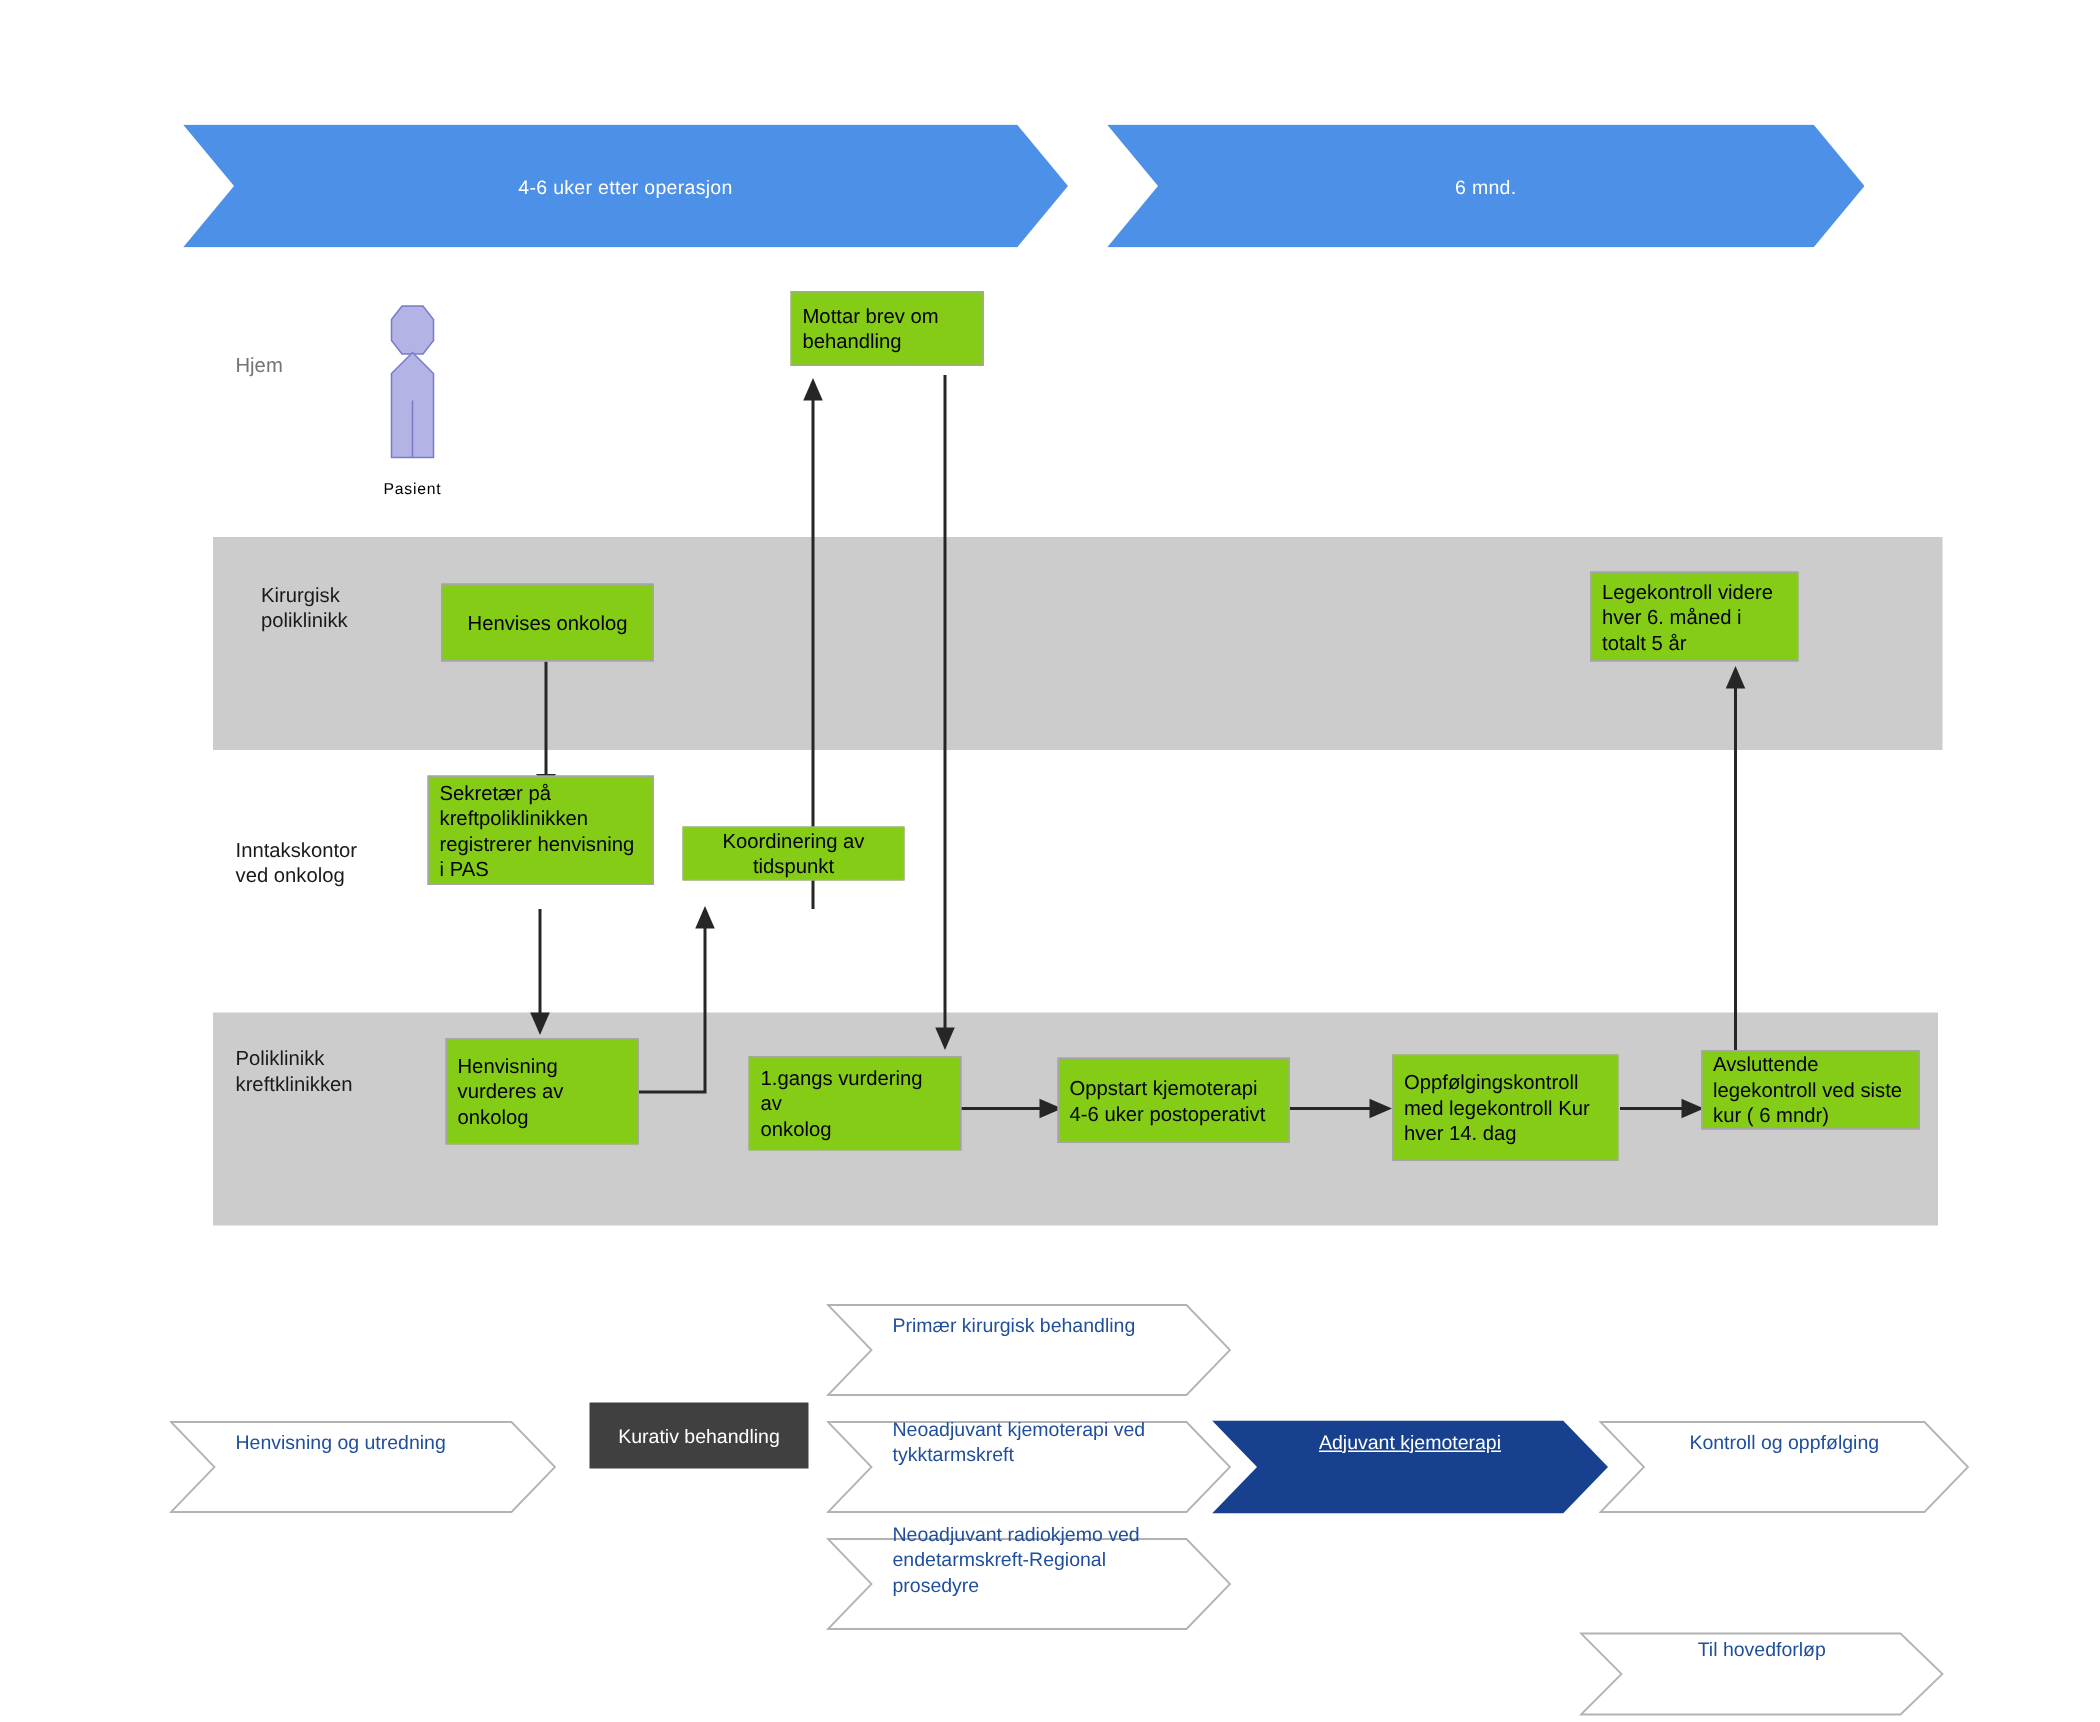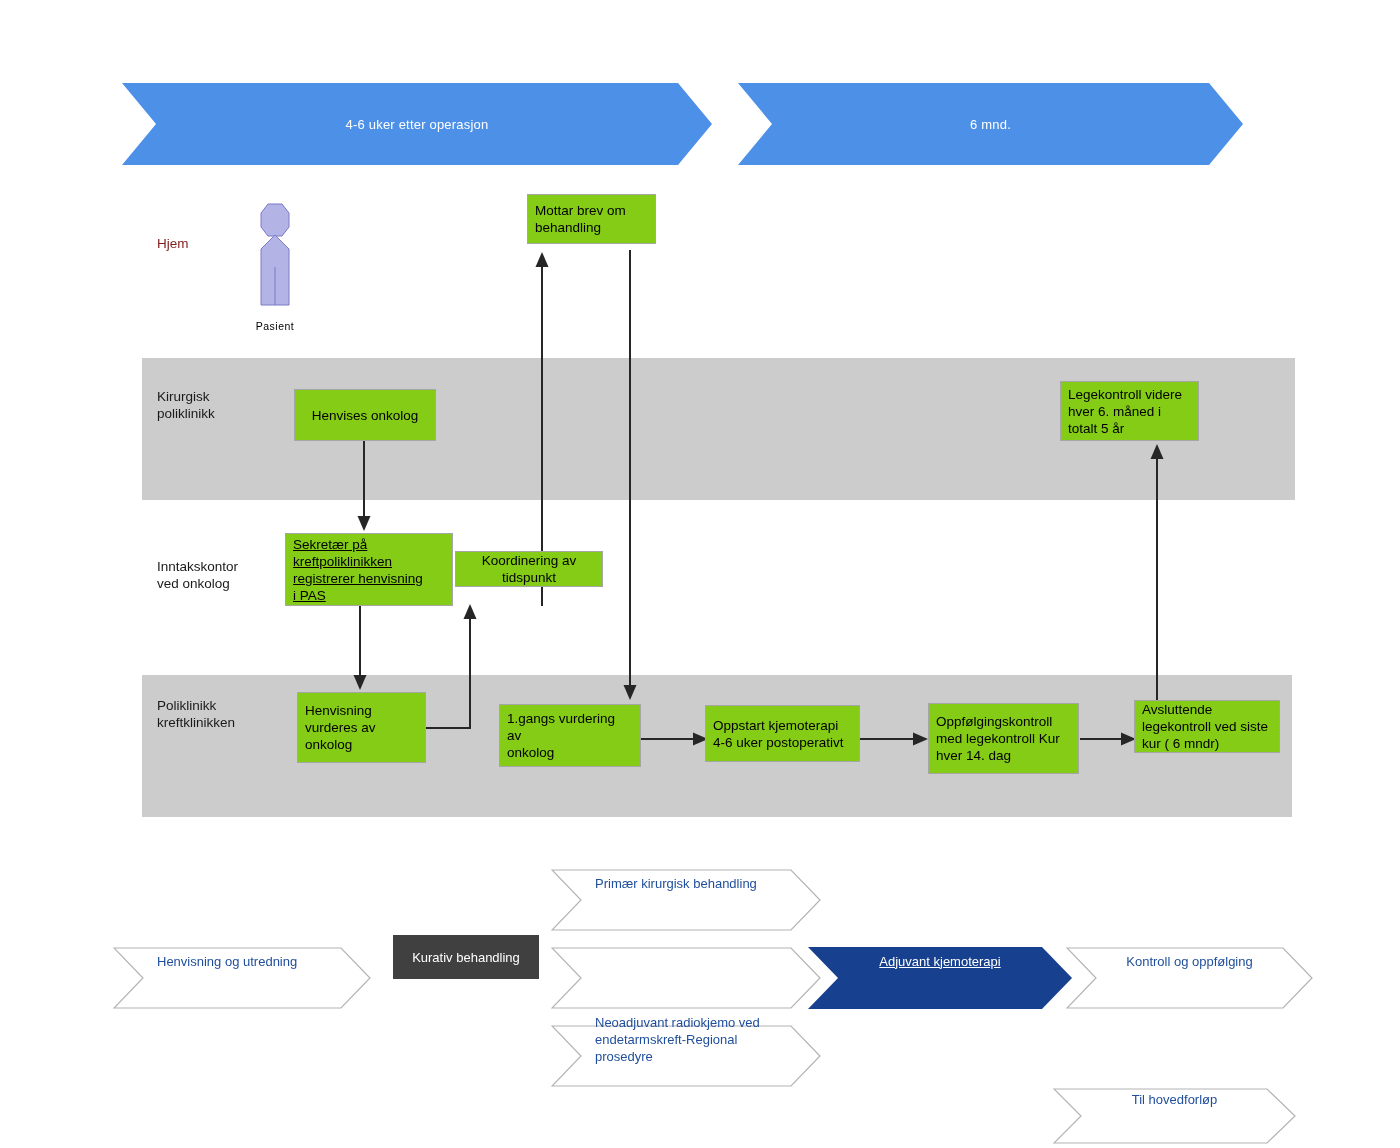--- a/index.html
+++ b/index.html
@@ -70,21 +70,21 @@
     position: absolute;
     font-size: 10.5px;
     color: #000000;
     text-align: center;
     width: 100%;
     letter-spacing: .5px;
   }
   .home-label {
     position: absolute;
     font-size: 13.5px;
-    color: #7f1d1d;
+    color: #737373;
   }
 
   
   .chev {
     position: absolute;
     display: flex;
     align-items: center;
     box-sizing: border-box;
     font-size: 13px;
     line-height: 17px;
@@ -136,21 +136,21 @@
       <polygon points="32,2 46,2 53,11 53,25 46,34 32,34 25,25 25,11" fill="#b3b3e6" stroke="#7a7ac8" stroke-width="1"></polygon>
 
       <polygon points="39,33 53,47 53,103 25,103 25,47" fill="#b3b3e6" stroke="#7a7ac8" stroke-width="1"></polygon>
 
       <line x1="39" y1="65" x2="39" y2="103" stroke="#7a7ac8" stroke-width="1"></line>
     </svg>
     <div class="patient-caption" style="top:118px; left:0;">Pasient</div>
   </div>
 
   <div class="lane" style="left:142px; top:358px; width:1153px; height:142px;"></div>
-  <div class="lane-label" style="left:157px; top:388px;">Kirurgisk
+  <div class="lane-label" style="left:174px; top:388px;">Kirurgisk
 poliklinikk</div>
 
   <div class="lane-label" style="left:157px; top:558px;">Inntakskontor
 ved onkolog</div>
 
   <div class="lane" style="left:142px; top:675px; width:1150px; height:142px;"></div>
   <div class="lane-label" style="left:157px; top:697px;">Poliklinikk
 kreftklinikken</div>
 
   <div class="conn" style="left:530px; top:250px; width:26px; height:356px;">
@@ -224,21 +224,21 @@
   <div class="box center" style="left:294px; top:389px; width:142px; height:52px;">
     <span>Henvises onkolog</span>
   </div>
 
   <div class="box" style="left:1060px; top:381px; width:139px; height:60px;">
     <span>Legekontroll videre
 hver 6. måned i
 totalt 5 år</span>
   </div>
 
-  <div class="box" style="left:285px; top:533px; width:168px; height:73px;text-decoration:underline;">
+  <div class="box" style="left:285px; top:517px; width:151px; height:73px;">
     <span>Sekretær på
 kreftpoliklinikken
 registrerer henvisning
 i PAS</span>
   </div>
 
   <div class="box center" style="left:455px; top:551px; width:148px; height:36px;">
     <span>Koordinering av
 tidspunkt</span>
   </div>
@@ -279,20 +279,22 @@
     </span>
     <span class="chev-txt">Primær kirurgisk behandling</span>
   </div>
 
   <div class="chev outline" style="left:551px; top:930px; width:270px; height:62px;">
     <span class="chev-bg">
       <svg width="270" height="62" viewBox="0 0 270 62" preserveAspectRatio="none">
         <polygon points="1,1 240,1 269,31 240,61 1,61 30,31" fill="#ffffff" stroke="#b3b3b3" stroke-width="1.2"></polygon>
       </svg>
     </span>
+    <span class="chev-txt">Neoadjuvant kjemoterapi ved
+tykktarmskreft</span>
   </div>
 
   <div class="chev outline" style="left:551px; top:1008px; width:270px; height:62px;">
     <span class="chev-bg">
       <svg width="270" height="62" viewBox="0 0 270 62" preserveAspectRatio="none">
         <polygon points="1,1 240,1 269,31 240,61 1,61 30,31" fill="#ffffff" stroke="#b3b3b3" stroke-width="1.2"></polygon>
       </svg>
     </span>
     <span class="chev-txt">Neoadjuvant radiokjemo ved
 endetarmskreft-Regional

